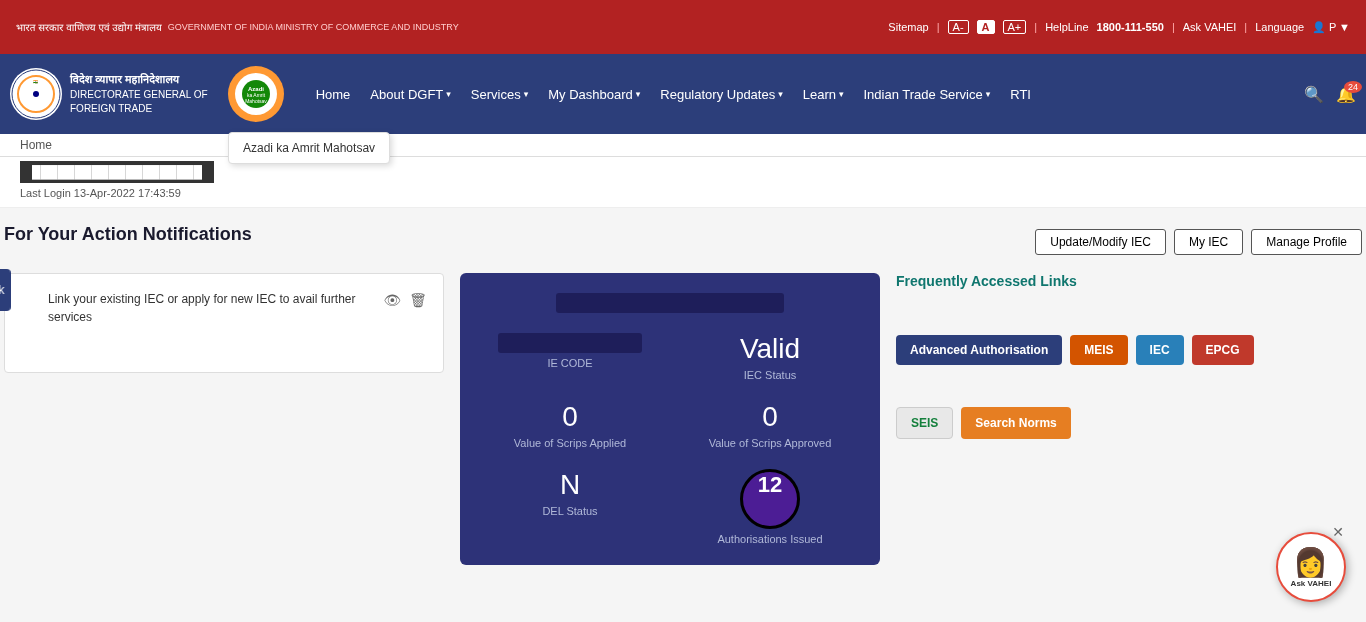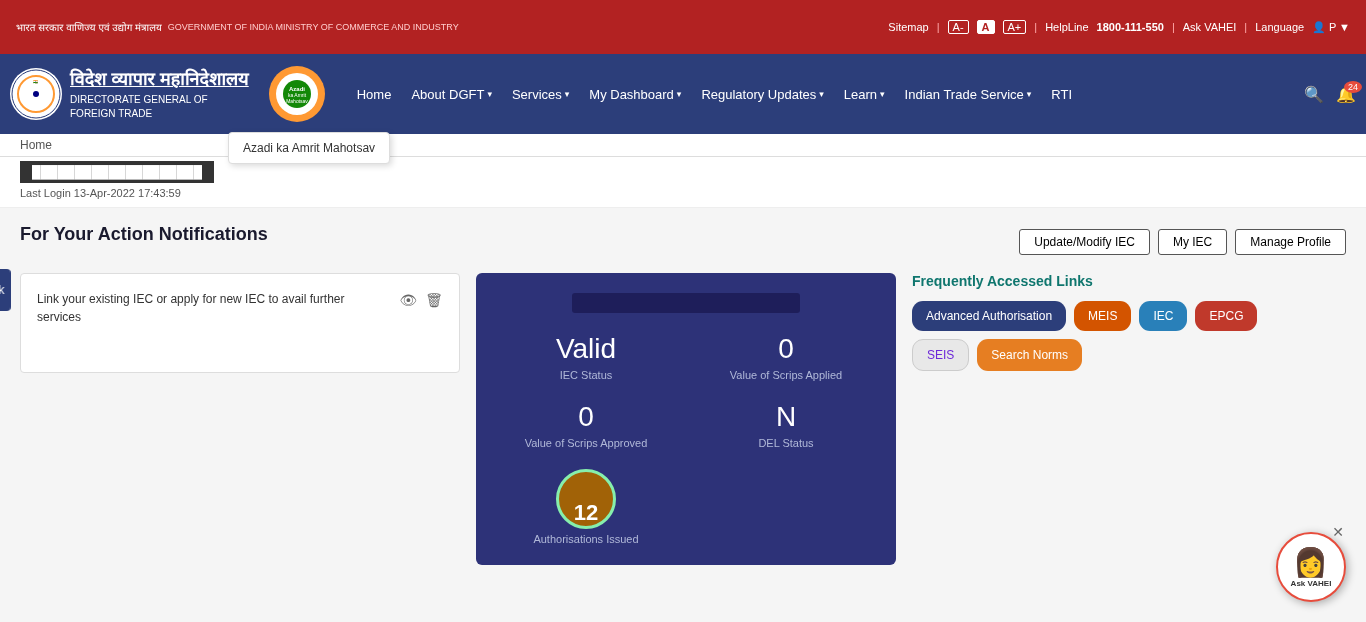--- a/index.html
+++ b/index.html
@@ -47,21 +47,21 @@
       align-items: center;
       justify-content: center;
       font-size: 8px;
       color: #2c3e7a;
       font-weight: bold;
       text-align: center;
       overflow: hidden;
       flex-shrink: 0;
     }
     .logo-text { color: white; font-size: 10px; line-height: 1.4; }
-    .logo-text .main-name { font-size: 18px; font-weight: bold; text-decoration: underline; }
+    .logo-text .main-name { font-size: 11px; font-weight: bold; }
 
     
     .azadi-badge {
       width: 60px;
       height: 60px;
       margin-left: 10px;
       flex-shrink: 0;
     }
 
     .nav-links {
@@ -152,21 +152,21 @@
       min-width: 180px;
     }
     .last-login {
       font-size: 11px;
       color: #555;
       margin-top: 4px;
     }
 
     
     .main-content {
-      padding: 16px 20px;
+      padding: 16px 4px;
     }
 
     
     .section-title {
       font-size: 18px;
       color: #1a1a2e;
       font-weight: 600;
       margin-bottom: 14px;
     }
 
@@ -203,21 +203,21 @@
       flex-shrink: 0;
       min-height: 100px;
     }
     .notif-item {
       display: flex;
       justify-content: space-between;
       align-items: flex-start;
       font-size: 12px;
       color: #333;
     }
-    .notif-text { flex: 1; line-height: 1.5; }
+    .notif-text { flex: 1; line-height: 1.5; margin-left: 27px; }
     .notif-actions { display: flex; gap: 8px; margin-left: 10px; margin-top: 2px; }
     .notif-icon { cursor: pointer; color: #666; font-size: 14px; }
 
     
     .dashboard-panel {
       background: #2d3278;
       border-radius: 6px;
       padding: 20px;
       flex: 1;
       color: white;
@@ -257,28 +257,28 @@
       border-radius: 3px;
       margin-bottom: 4px;
       width: 80%;
       margin-left: auto;
       margin-right: auto;
     }
     .circle-badge {
       width: 60px;
       height: 60px;
       border-radius: 50%;
-      border: 3px solid #86efac;
-      display: flex;
-      align-items: flex-end;
+      border: 3px solid #000000;
+      display: flex;
+      align-items: flex-start;
       justify-content: center;
       margin: 0 auto 4px;
       font-size: 22px;
       font-weight: bold;
-      background: #a16207;
+      background: #4c1d95;
     }
 
     
     .frequently-panel {
       width: 360px;
       flex-shrink: 0;
     }
     .freq-title {
       font-size: 14px;
       font-weight: 600;
@@ -286,30 +286,31 @@
       color: #0f766e;
     }
     .freq-buttons {
       display: flex;
       flex-wrap: wrap;
       gap: 8px;
     }
     .freq-btn {
       padding: 8px 14px;
       border: none;
-      border-radius: 11px;
-      font-size: 12px;
-      cursor: pointer;
-      font-weight: 400;
+      border-radius: 4px;
+      font-size: 12px;
+      cursor: pointer;
+      font-weight: 700;
+      margin-top: 34px;
     }
     .freq-btn.dark-blue { background: #2c3e7a; color: white; }
     .freq-btn.orange { background: #d35400; color: white; }
     .freq-btn.blue { background: #2980b9; color: white; }
     .freq-btn.red { background: #c0392b; color: white; }
-    .freq-btn.gray-outline { background: #e8e8e8; color: #6d28d9; border: 1px solid #ccc; }
+    .freq-btn.gray-outline { background: #e8e8e8; color: #15803d; border: 1px solid #ccc; }
     .freq-btn.orange2 { background: #e67e22; color: white; }
 
     
     .feedback-tab {
       position: fixed;
       left: 0;
       top: 50%;
       transform: translateY(-50%) rotate(-90deg);
       transform-origin: left center;
       background: #2c3e7a;
@@ -493,20 +494,24 @@
         </div>
       </div>
     </div>
 
     <div class="dashboard-panel">
 
       <div class="panel-header-bar"></div>
 
       <div class="panel-grid">
 
+        <div class="panel-cell">
+          <div class="ie-code-box"></div>
+          <span class="label">IE CODE</span>
+        </div>
 
         <div class="panel-cell">
           <span class="value">Valid</span>
           <span class="label">IEC Status</span>
         </div>
 
         <div class="panel-cell">
           <span class="value">0</span>
           <span class="label">Value of Scrips Applied</span>
         </div>

